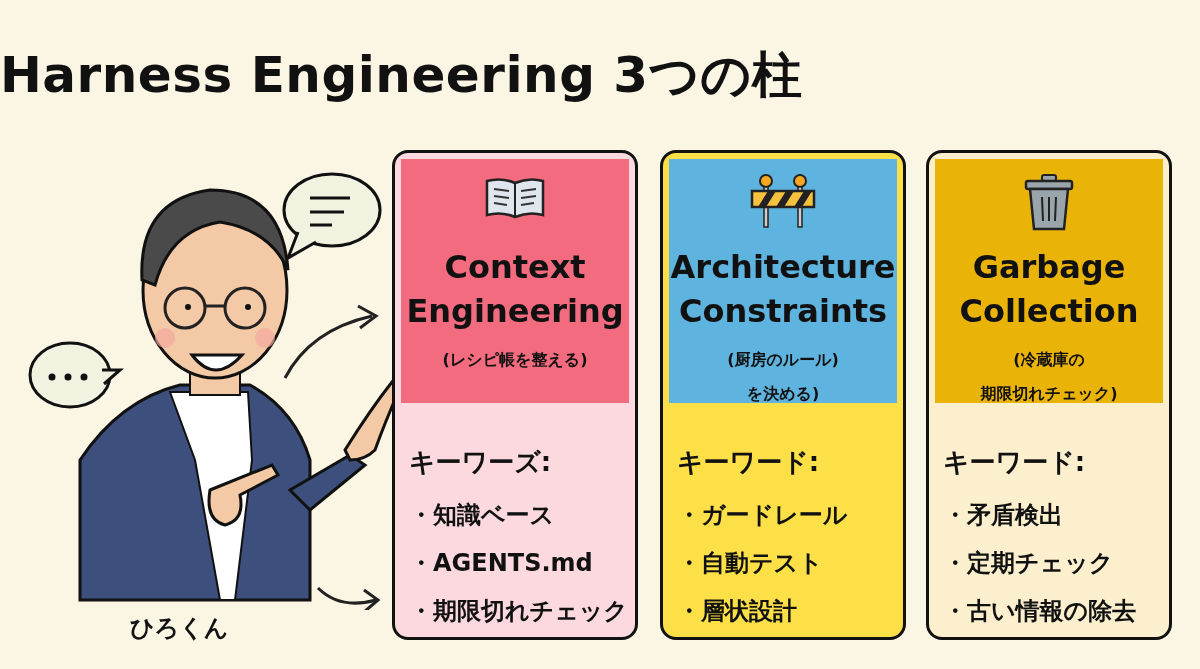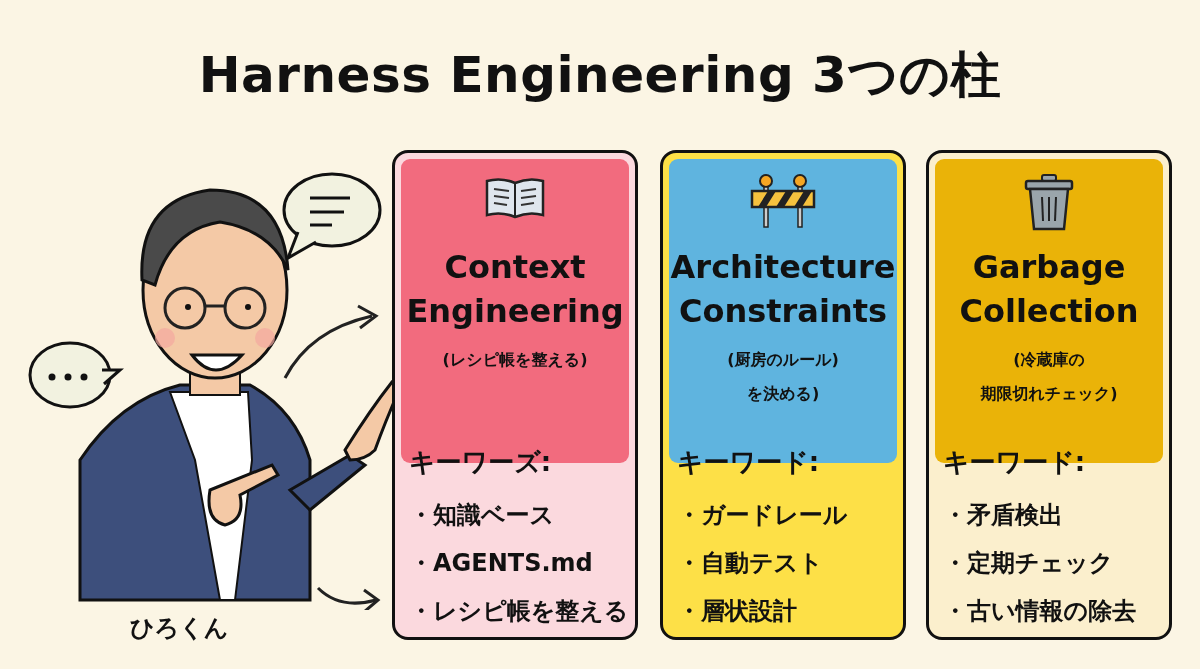--- a/index.html
+++ b/index.html
@@ -4,30 +4,30 @@
 <style>
   html, body { margin:0; padding:0; }
   body {
     width:1200px; height:669px; overflow:hidden;
     background:#fbf5e4;
     font-family:"DejaVu Sans", sans-serif;
     position:relative; color:#111;
   }
   .title {
     position:absolute; left:0; right:0; top:42px;
-    text-align:center; font-size:50px; font-weight:bold; letter-spacing:0.5px;
+    text-align:left; font-size:50px; font-weight:bold; letter-spacing:0.5px;
   }
   .card {
     position:absolute; top:150px; width:246px; height:490px;
     border:3px solid #111; border-radius:16px; overflow:hidden;
     box-sizing:border-box;
   }
   .card .top {
-    position:absolute; left:6px; right:6px; top:6px; height:304px;
-    border-radius:9px; text-align:center;
+    position:absolute; left:6px; right:6px; top:6px; height:244px;
+    border-radius:0; text-align:center;
   }
   .card .bottom {
     position:absolute; left:0; right:0; top:270px; bottom:0;
   }
   .card .icon { position:absolute; left:50%; top:14px; transform:translateX(-50%); }
   .card .heading {
     position:absolute; left:0; right:0; top:86px;
     font-size:32px; font-weight:bold; line-height:44px;
   }
   .card .sub {
@@ -111,21 +111,21 @@
       <div>Context</div>
       <div>Engineering</div>
     </div>
     <div class="sub" style="top:184px">(レシピ帳を整える)</div>
   </div>
   <div class="bottom">
     <div class="kw-label">キーワーズ:</div>
     <ul class="kw-list">
       <li>知識ベース</li>
       <li>AGENTS.md</li>
-      <li>レシピ帳を整える</li>
+      <li>期限切れチェック</li>
     </ul>
   </div>
 </div>
 
 <div class="card" style="left:660px;background:#fde047">
   <div class="top" style="background:#5fb4df">
     <svg class="icon" width="70" height="56" viewBox="0 0 70 56">
       <circle cx="18" cy="8" r="6" fill="#f5a623" stroke="#222" stroke-width="2"></circle>
       <circle cx="52" cy="8" r="6" fill="#f5a623" stroke="#222" stroke-width="2"></circle>
       <rect x="16" y="14" width="4" height="40" fill="#ccc" stroke="#222" stroke-width="1.5"></rect>

